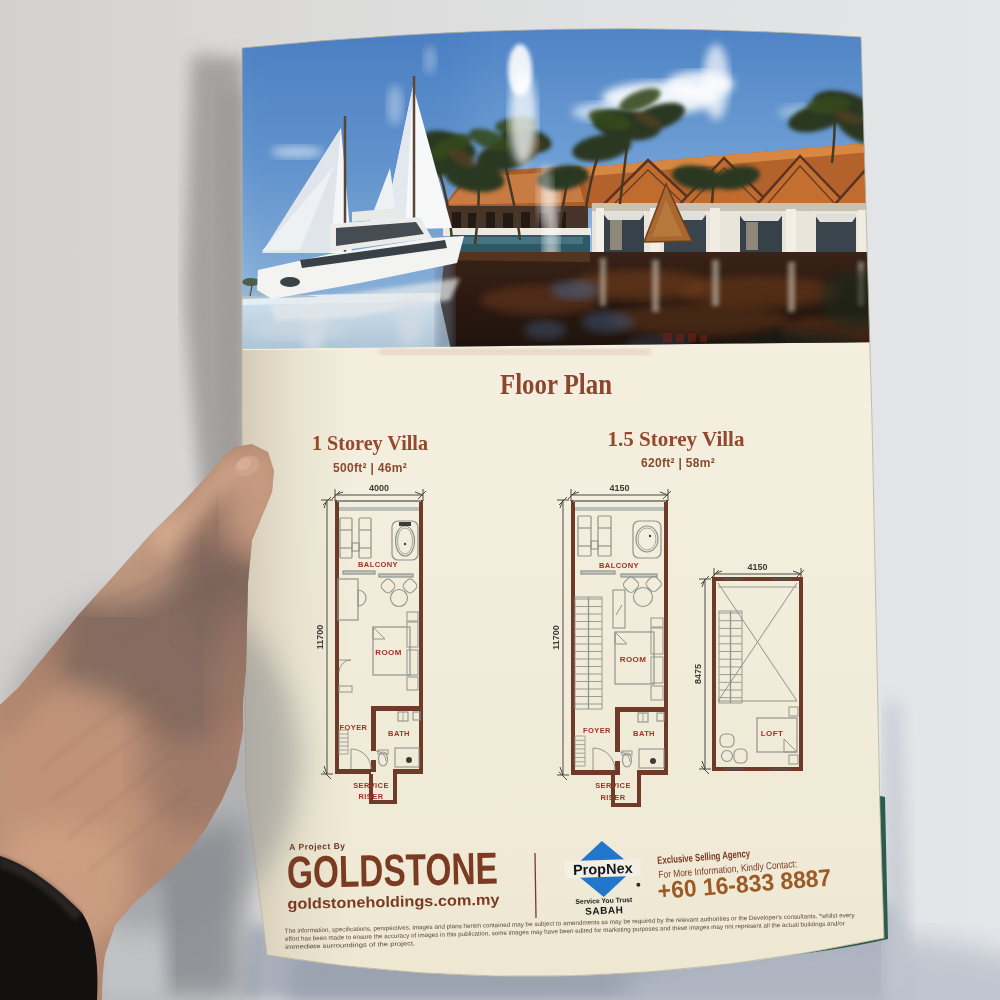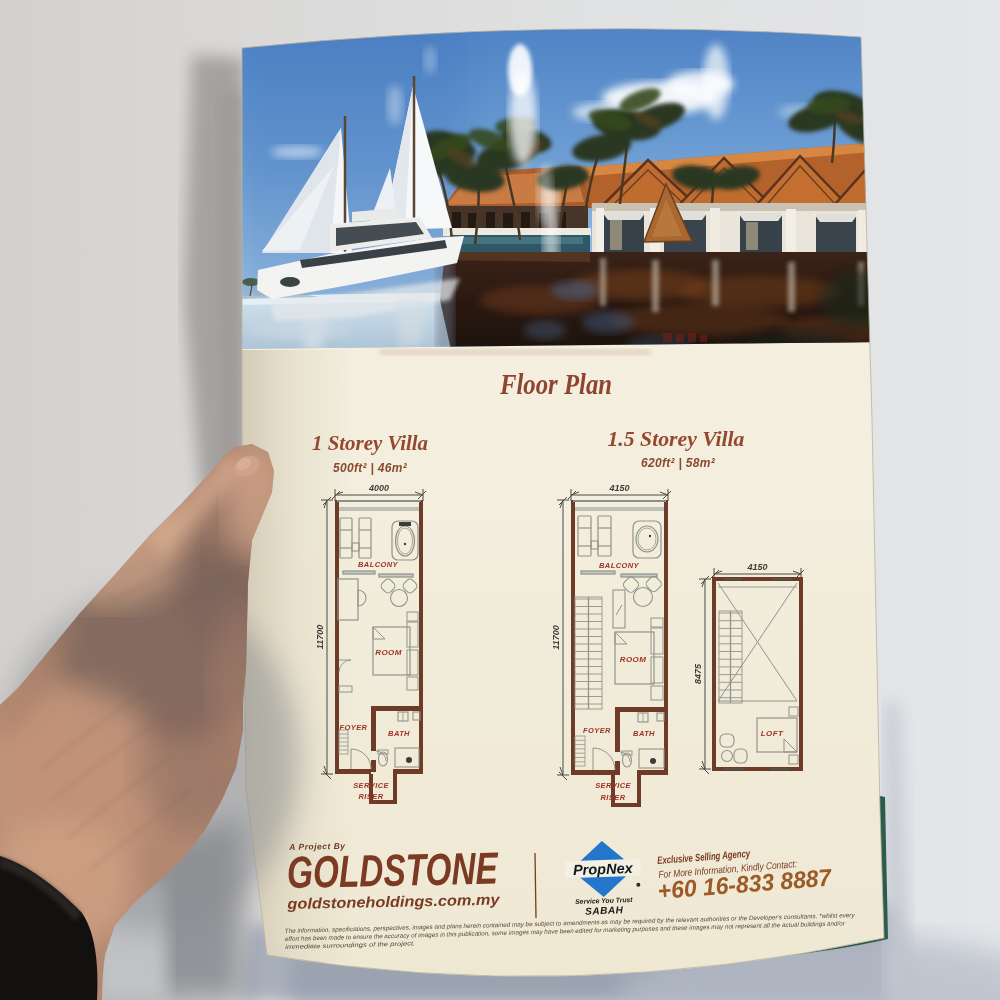--- a/index.html
+++ b/index.html
@@ -1,16 +1,16 @@
 <!DOCTYPE html>
 <html><head>
 <meta charset="utf-8">
 <style>
   html,body{margin:0;padding:0;background:#e2e2e3;}
-  #scene{position:relative;width:1000px;height:1000px;overflow:hidden;font-family:"Liberation Sans",sans-serif;font-style:italic;}
+  #scene{position:relative;width:1000px;height:1000px;overflow:hidden;font-family:"Liberation Sans",sans-serif;}
   svg{position:absolute;left:0;top:0;}
 </style>
 </head>
 <body>
 <div id="scene">
 <svg width="1000" height="1000" viewBox="0 0 1000 1000" font-family="Liberation Sans, sans-serif">
 <defs>
   <linearGradient id="wallg" x1="0" y1="0" x2="1" y2="0">
     <stop offset="0" stop-color="#d7d5d2"></stop>
     <stop offset="0.25" stop-color="#dedddc"></stop>

